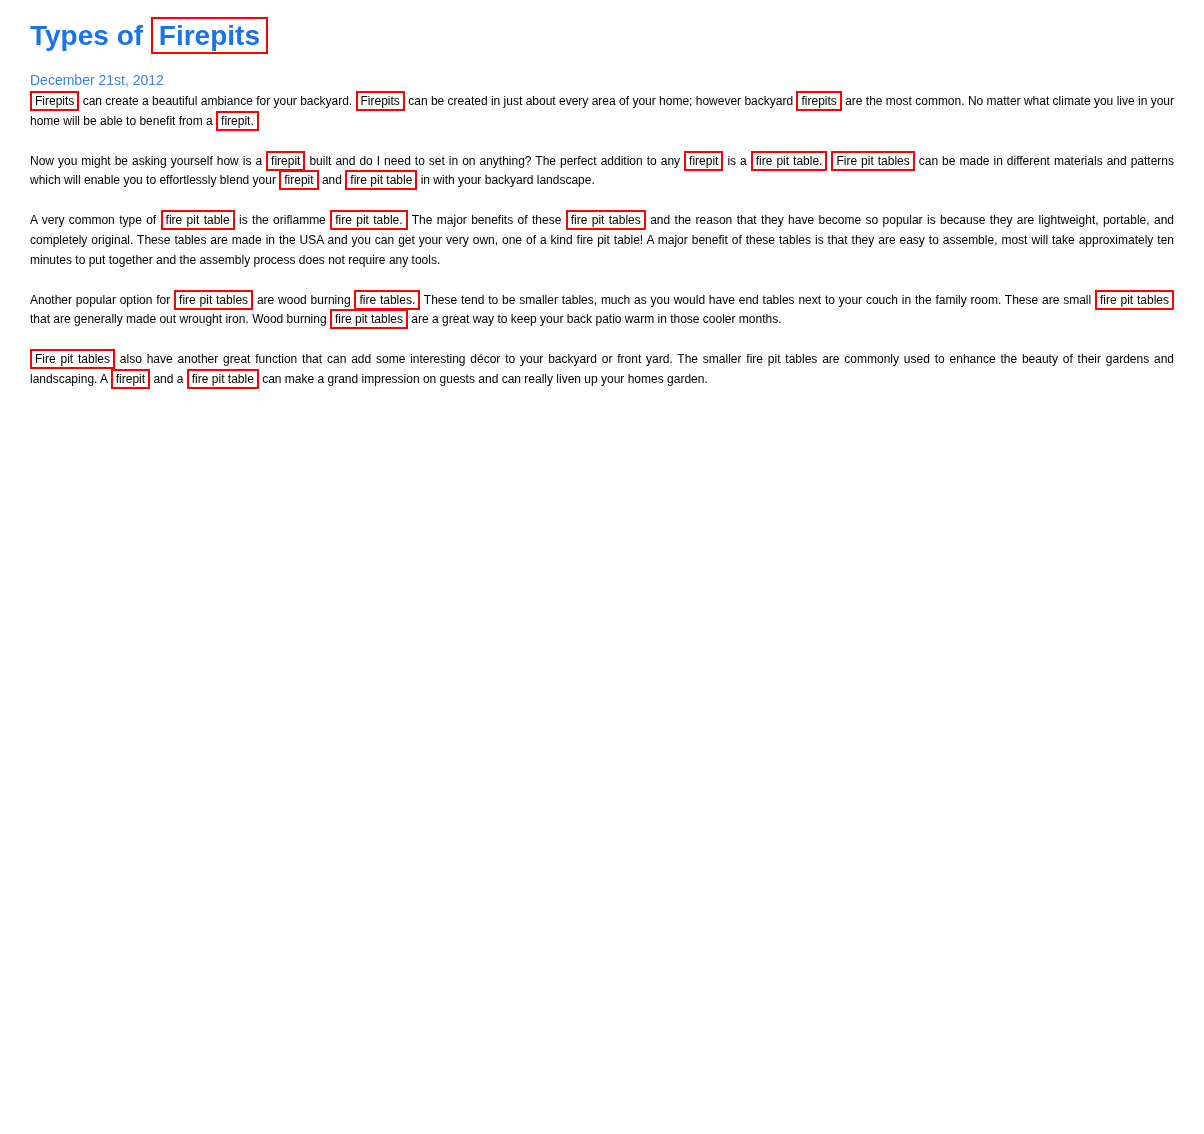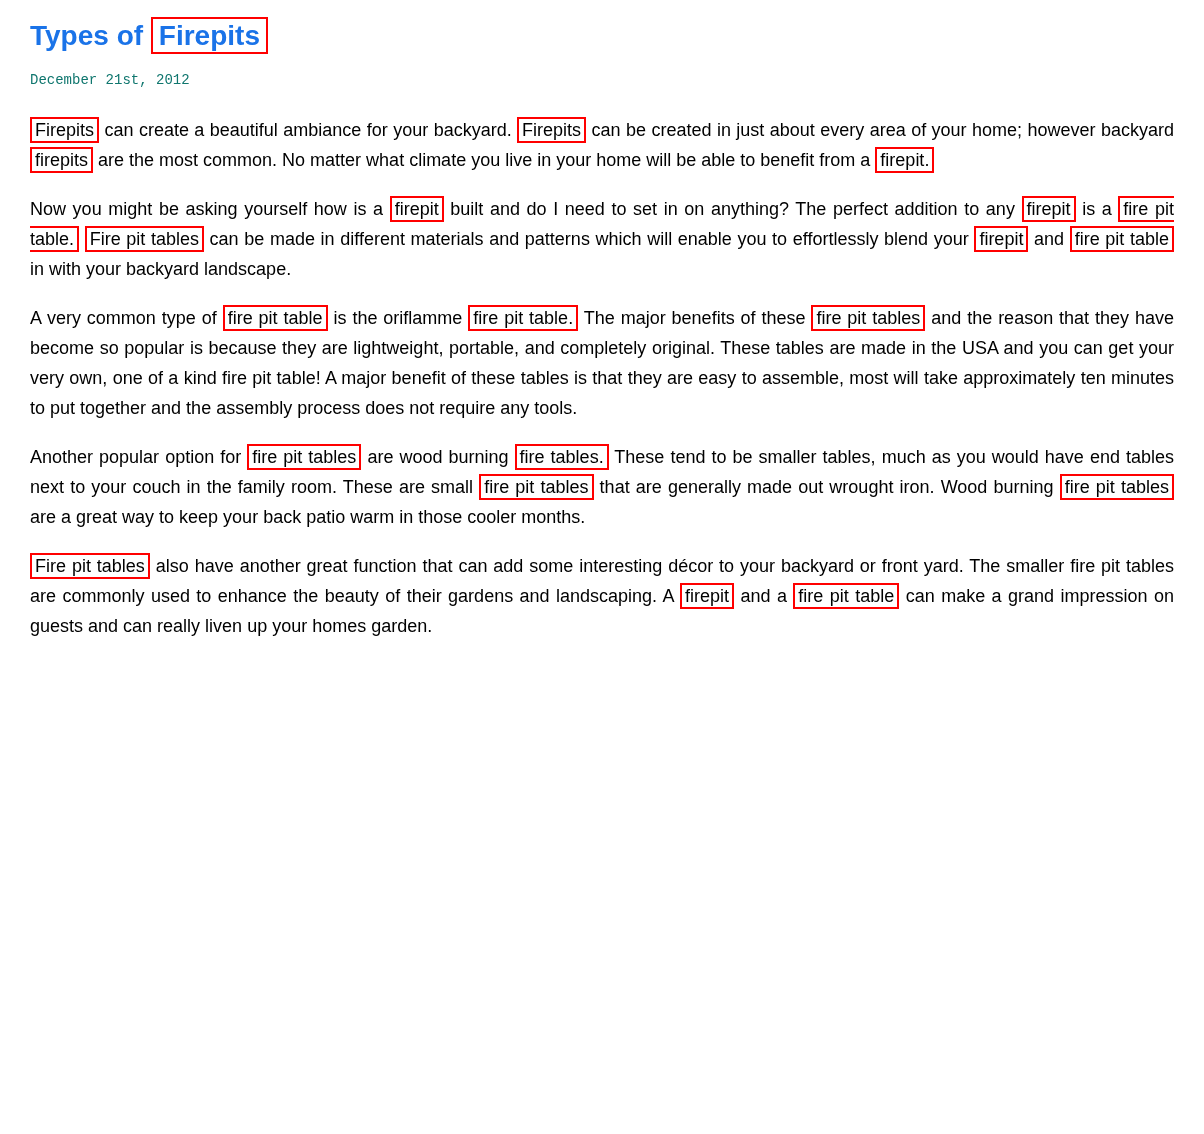--- a/index.html
+++ b/index.html
@@ -11,30 +11,29 @@
       padding: 20px 30px;
       max-width: 1204px;
     }
     h1 {
       color: #1a73e8;
       font-size: 28px;
       font-weight: bold;
       margin-bottom: 20px;
     }
     .date {
-      color: #0f766e;
+      color: #3b82f6;
       font-size: 14px;
-      margin-bottom: 28px;
-      font-family: Liberation Mono, monospace;
+      margin-bottom: 4px;
     }
     p {
       text-align: justify;
       line-height: 1.65;
       margin-bottom: 20px;
-      font-size: 18px;
+      font-size: 12px;
     }
     .highlight {
       border: 2px solid red;
       padding: 1px 3px;
       display: inline;
     }
     .title-highlight {
       border: 2px solid red;
       padding: 1px 6px;
       display: inline;

